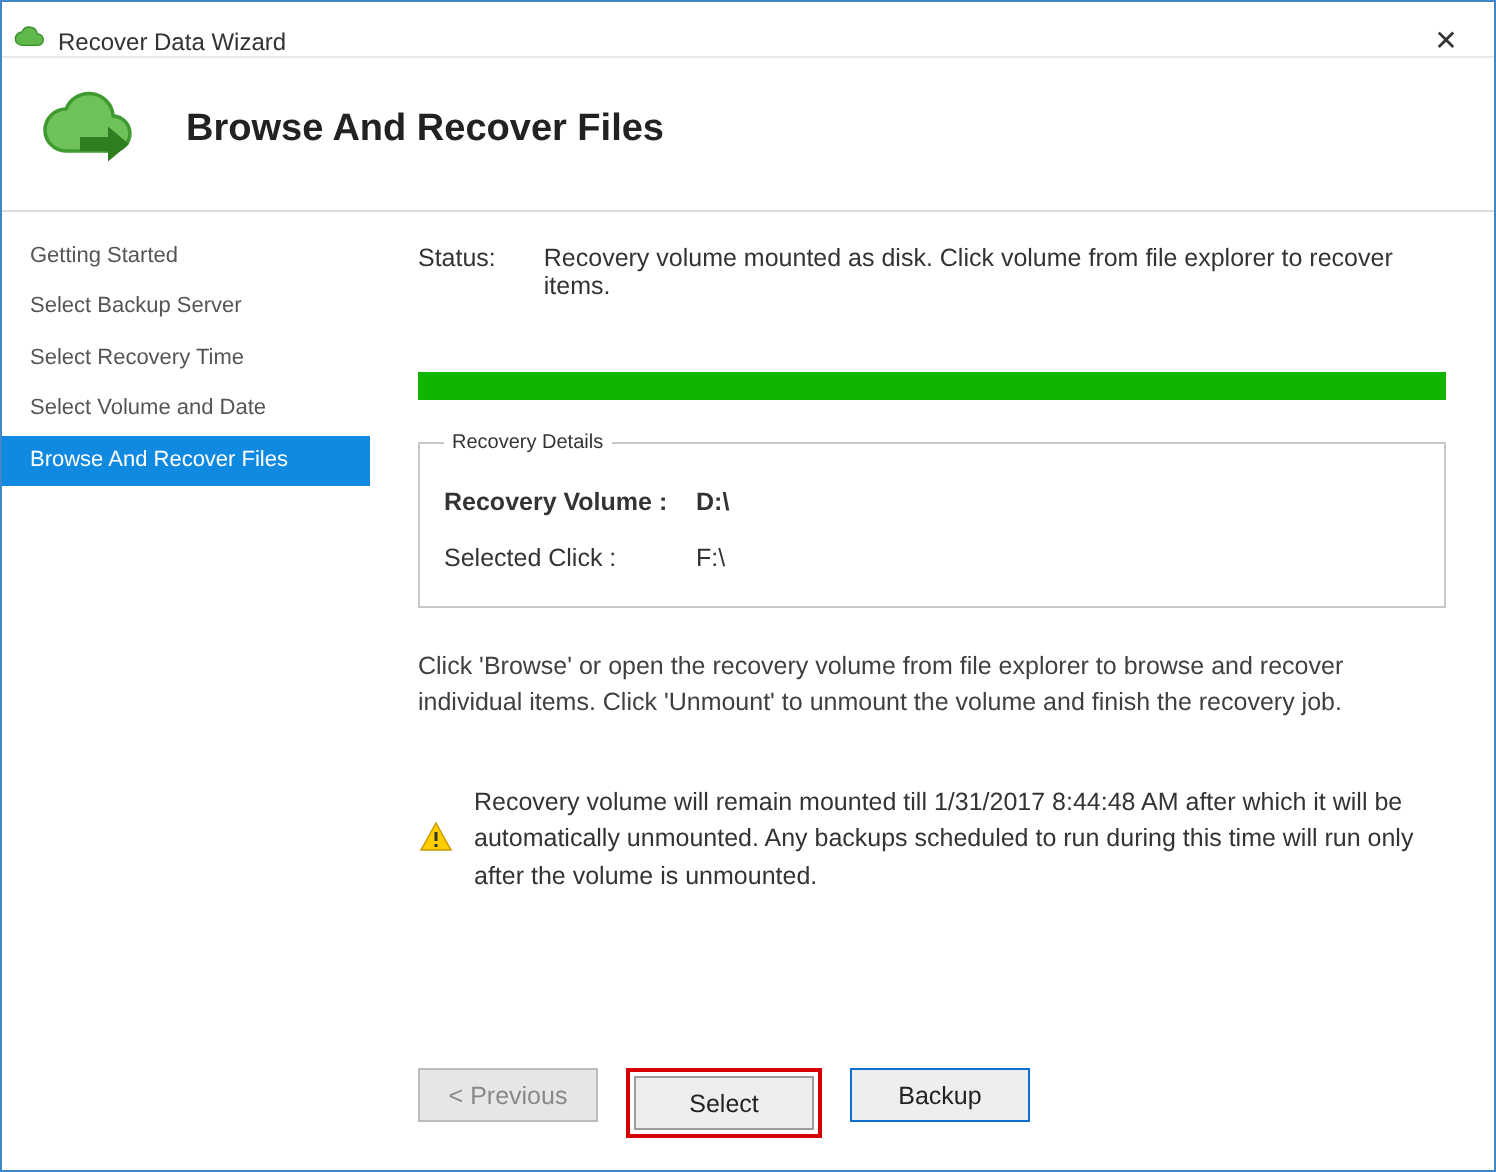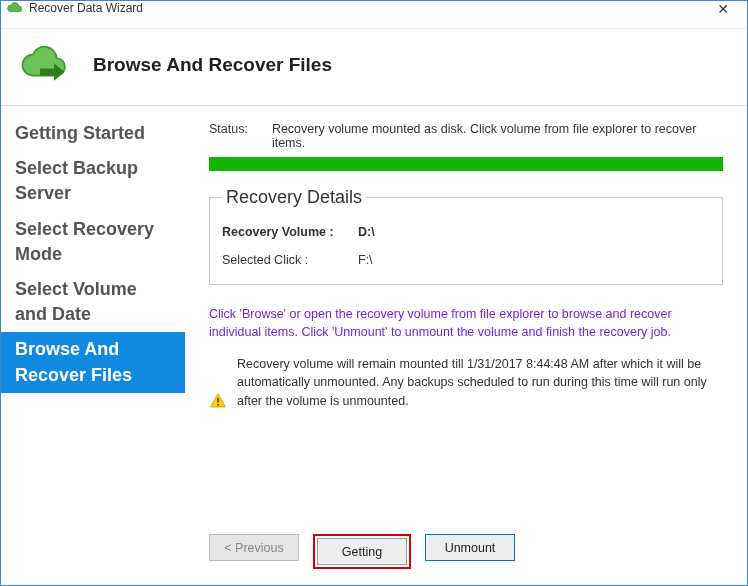--- a/index.html
+++ b/index.html
@@ -8,21 +8,21 @@
     width: 748px; height: 586px;
     border: 1px solid #3f87c9;
     background: #fff;
     display: flex;
     flex-direction: column;
     position: relative;
   }
   .titlebar {
     height: 28px;
     display: flex;
-    align-items: flex-start;
+    align-items: flex-end;
     padding: 0 6px;
     border-bottom: 1px solid #e8e8e8;
     font-size: 12px;
     color: #333;
   }
   .titlebar .title-icon { width:16px; height:16px; margin-right:6px; }
   .titlebar .title-text { flex:1; }
   .titlebar .close-x {
     width:36px; text-align:center; font-size:14px; color:#333;
     cursor: default;
@@ -33,53 +33,53 @@
     border-bottom: 1px solid #dcdcdc;
   }
   .header .logo { width:56px; height:44px; margin-right:18px; }
   .header h1 { font-size:19px; font-weight:700; color:#222; }
 
   .body {
     flex:1; display:flex; overflow:hidden;
   }
   .sidebar {
     width:184px; padding-top:10px;
-    font-size:18px; color:#555;font-weight:bold;
+    font-size:11px; color:#555;
   }
   .sidebar .nav-item {
     padding:5px 14px; line-height:1.4;
   }
   .sidebar .nav-item.active {
     background:#0f8ae0; color:#fff;
   }
 
   .main {
     flex:1; padding: 16px 24px 0 24px;
     font-size:12.5px; color:#333;
     display:flex; flex-direction:column;
   }
-  .status-row { display:flex; gap:14px; margin-bottom:7px; }
+  .status-row { display:flex; gap:14px; margin-bottom:36px; }
   .status-row .label { width:50px; }
   .progress {
     height:14px; background:#0fb500; margin-bottom:16px;
   }
   fieldset.details {
     border:1px solid #c8c8c8;
     padding: 10px 12px 10px 12px;
     margin-bottom:20px;
   }
   fieldset.details legend {
-    font-size:18px; padding:0 4px; color:#333;
+    font-size:10px; padding:0 4px; color:#333;
   }
   .detail-row { display:flex; padding:7px 0; }
-  .detail-row .k { width:136px; }
+  .detail-row .k { width:126px; }
   .detail-row.bold .k, .detail-row.bold .v { font-weight:700; }
 
-  .para { margin-bottom:14px; line-height:1.45; color:#6d28d9; }
-  .warn-row { display:flex; gap:10px; align-items:flex-end; line-height:1.45; }
+  .para { margin-bottom:14px; line-height:1.45; color:#404040; }
+  .warn-row { display:flex; gap:10px; align-items:center; line-height:1.45;margin-top:18px; }
   .warn-row .warn-icon { flex:0 0 18px; height:18px; }
 
   .footer {
     padding: 10px 24px 16px 0;
     display:flex; justify-content:flex-start; gap:14px;
   }
   .btn {
     min-width:90px; height:27px;
     font-size:12.5px;
     background:#e6e6e6;
@@ -110,21 +110,21 @@
       <path d="M16 36a12 12 0 0 1 0-24 14 14 0 0 1 27 4 10 10 0 0 1-1 20H16z" fill="#6fc25a" stroke="#3f9a30" stroke-width="2"></path>
       <path d="M24 28 L40 28 L40 22 L52 32 L40 42 L40 36 L24 36 Z" fill="#2e7d1e"></path>
     </svg>
     <h1>Browse And Recover Files</h1>
   </div>
 
   <div class="body">
     <div class="sidebar">
       <div class="nav-item">Getting Started</div>
       <div class="nav-item">Select Backup Server</div>
-      <div class="nav-item">Select Recovery Mode</div>
+      <div class="nav-item">Select Recovery Time</div>
       <div class="nav-item">Select Volume and Date</div>
       <div class="nav-item active">Browse And Recover Files</div>
     </div>
 
     <div class="main">
       <div class="status-row">
         <span class="label">Status:</span>
         <span>Recovery volume mounted as disk. Click volume from file explorer to recover items.</span>
       </div>
 
@@ -151,19 +151,19 @@
           <rect x="11" y="16" width="2" height="2" fill="#333"></rect>
         </svg>
         <div>Recovery volume will remain mounted till 1/31/2017 8:44:48 AM after which it will be automatically unmounted. Any backups scheduled to run during this time will run only after the volume is unmounted.</div>
       </div>
 
       <div style="flex:1"></div>
 
       <div class="footer">
         <div class="btn">&lt; Previous</div>
         <div class="btn-wrap-red">
-          <div class="btn enabled">Getting</div>
+          <div class="btn enabled">Select</div>
         </div>
-        <div class="btn unmount">Unmount</div>
+        <div class="btn unmount">Backup</div>
       </div>
     </div>
   </div>
 </div>
 
 </body></html>

